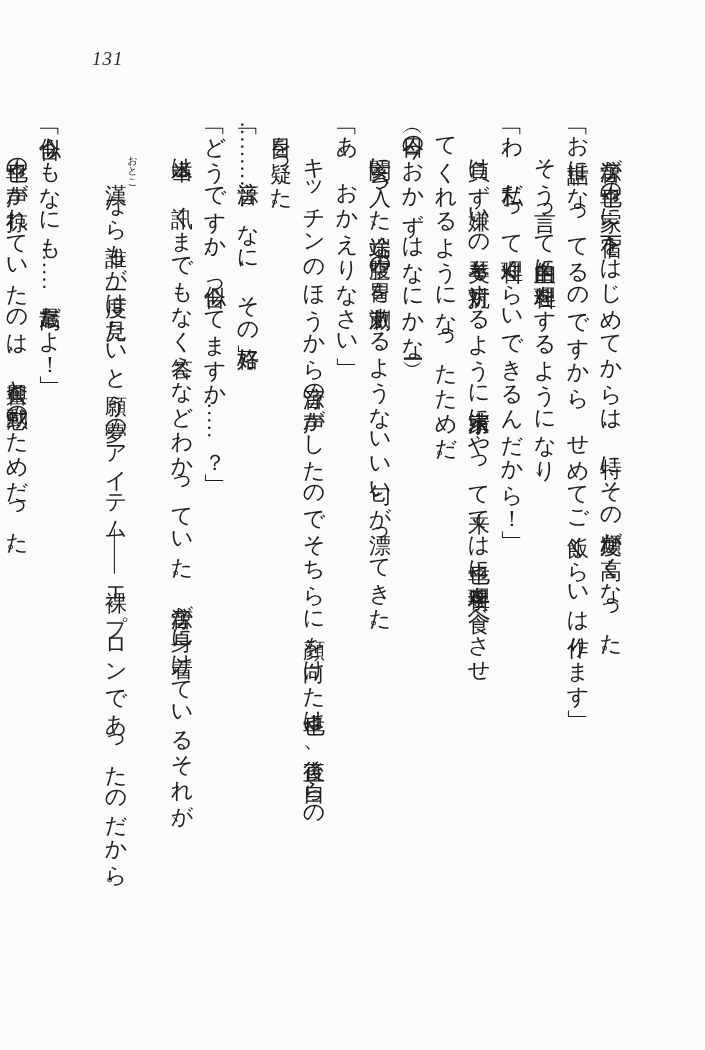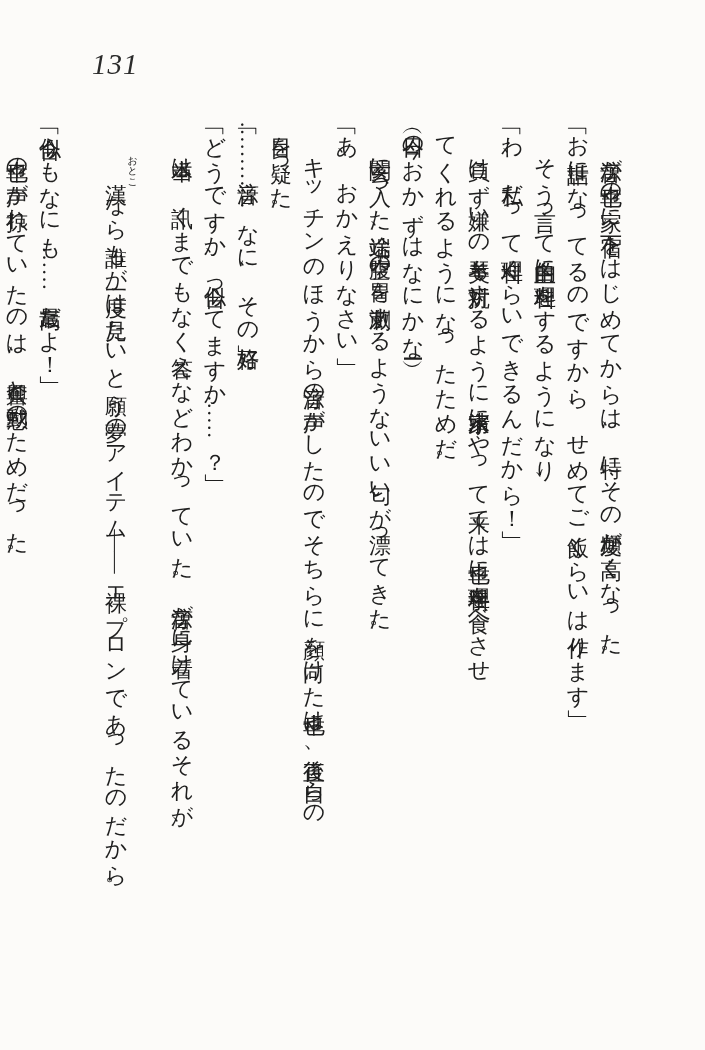--- a/index.html
+++ b/index.html
@@ -12,21 +12,21 @@
     width: 705px;
     height: 1050px;
     background: #fcfbf9;
     overflow: hidden;
     font-family: "Liberation Serif", "DejaVu Serif", serif;
   }
   .page-number {
     position: absolute;
     top: 48px;
     left: 92px;
-    font-size: 29px;
+    font-size: 19px;
     font-style: italic;
     color: #2b2b2b;
     letter-spacing: 1px;
   }
   .text-block {
     position: absolute;
     top: 121px;
     right: 77px;
     height: 848px;
     writing-mode: vertical-rl;

